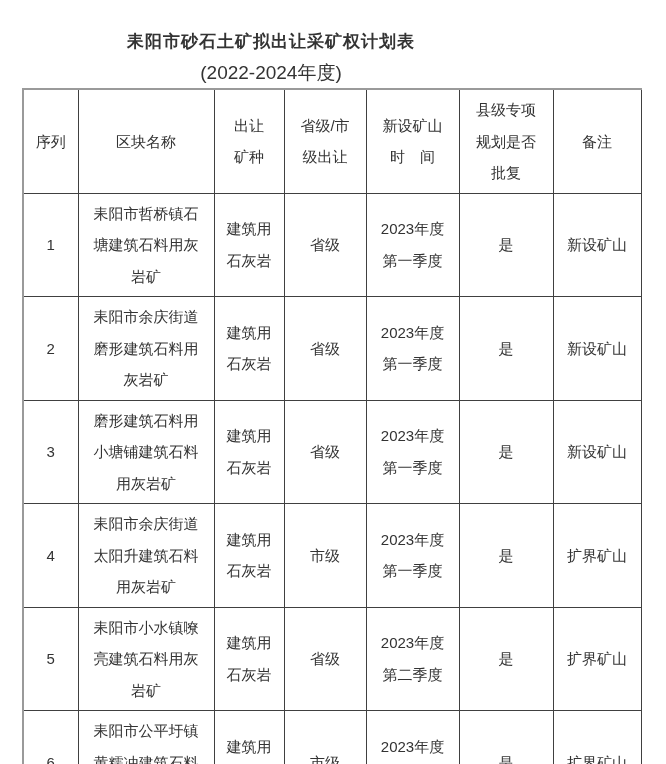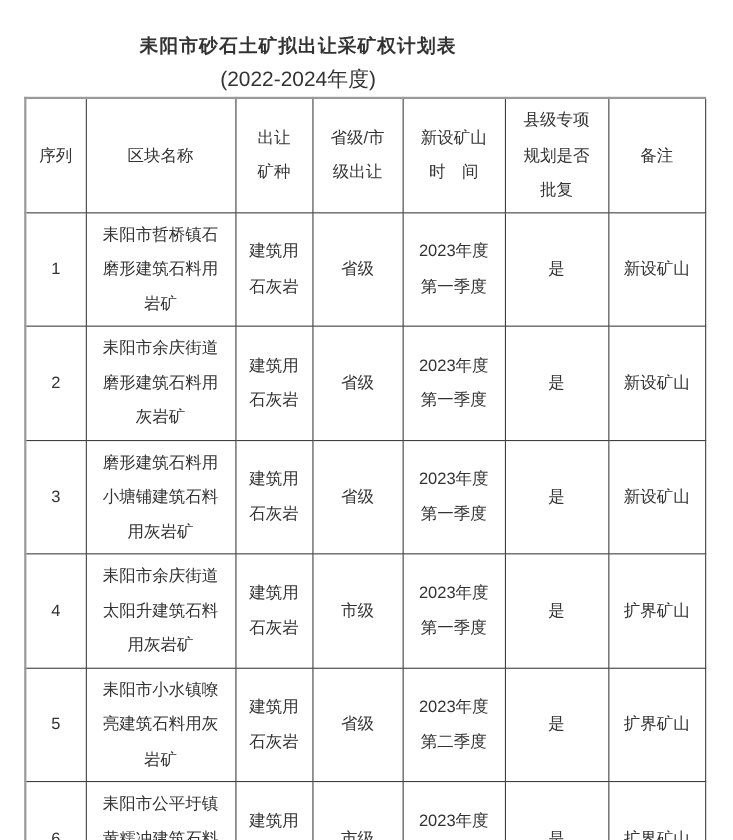--- a/index.html
+++ b/index.html
@@ -89,21 +89,21 @@
         <th>县级专项
 规划是否
 批复</th>
         <th>备注</th>
       </tr>
     </thead>
     <tbody>
       <tr>
         <td>1</td>
         <td>耒阳市哲桥镇石
-磨形建筑石料用
+塘建筑石料用灰
 岩矿</td>
         <td>建筑用
 石灰岩</td>
         <td>省级</td>
         <td>2023年度
 第一季度</td>
         <td>是</td>
         <td>新设矿山</td>
       </tr>
       <tr>

